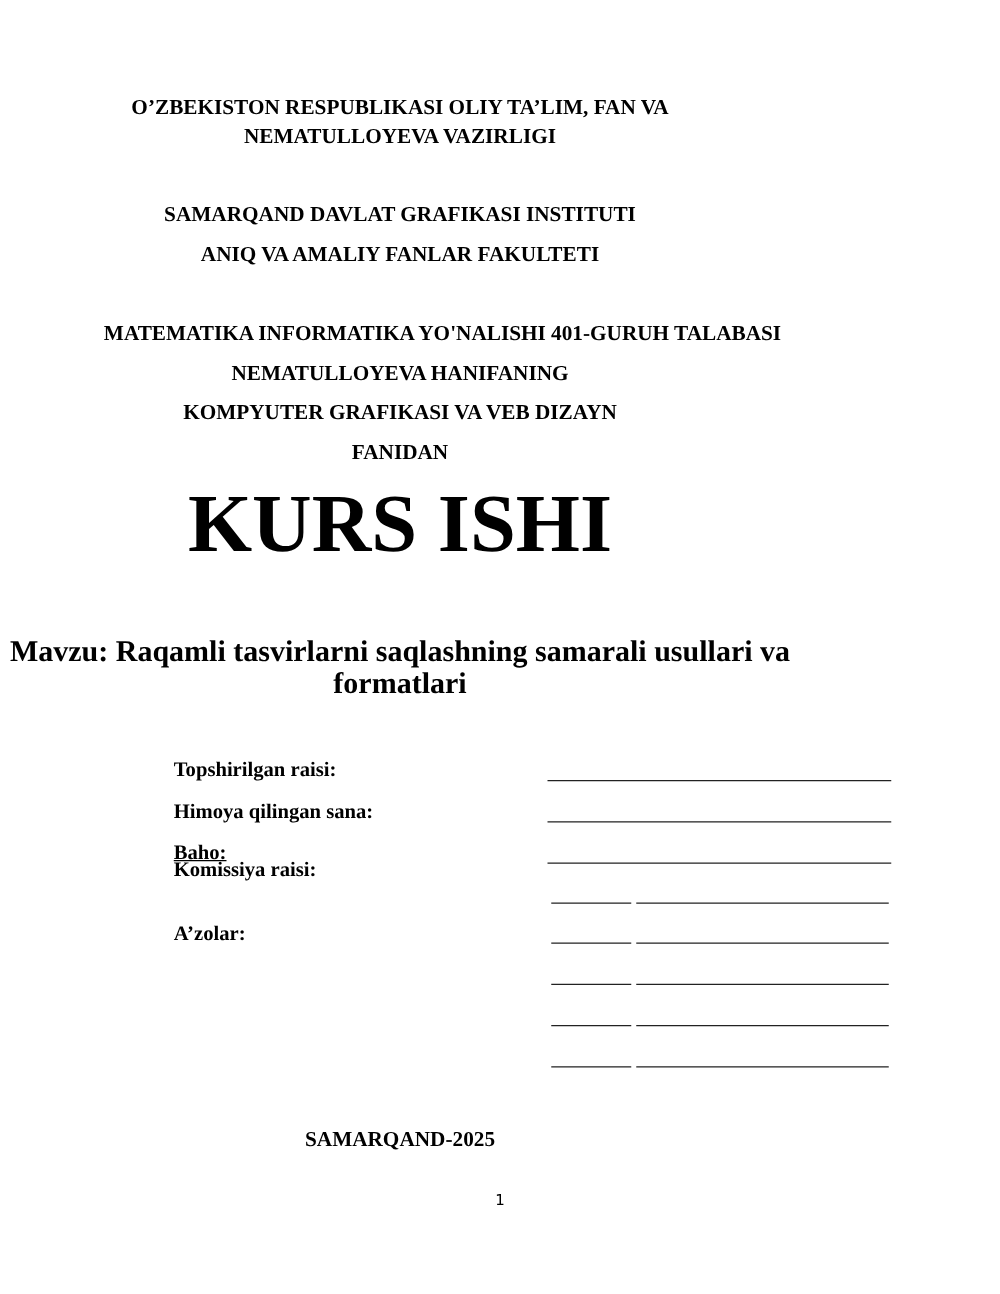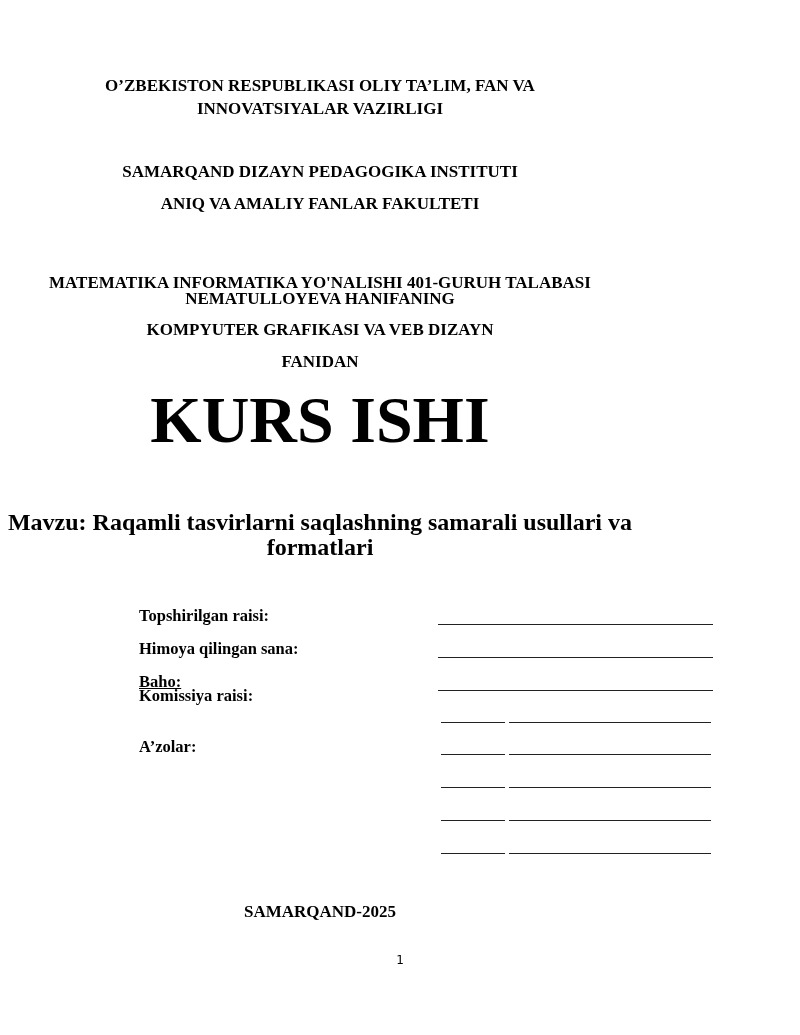--- a/index.html
+++ b/index.html
@@ -12,26 +12,26 @@
   .lbl { position:absolute; left:139px; font-size:16.5px; font-weight:bold; white-space:nowrap; }
   .rule { position:absolute; height:0; border-top:1.6px solid #222; }
   .pageno { position:absolute; left:0; width:800px; text-align:center; font-family:"DejaVu Sans", sans-serif; font-size:12px; }
 </style>
 </head>
 <body>
 
 <div>
 
   <div class="line h16" style="top:76px;">O’ZBEKISTON RESPUBLIKASI OLIY TA’LIM, FAN VA</div>
-  <div class="line h16" style="top:99px;">INNOVATSIYALAR VAZIRLIGI</div>
+  <div class="line h16" style="top:99px;">NEMATULLOYEVA VAZIRLIGI</div>
 
-  <div class="line h16" style="top:162px;">SAMARQAND DIZAYN PEDAGOGIKA INSTITUTI</div>
+  <div class="line h16" style="top:162px;">SAMARQAND DAVLAT GRAFIKASI INSTITUTI</div>
   <div class="line h16" style="top:194px;">ANIQ VA AMALIY FANLAR FAKULTETI</div>
 
-  <div class="line h16" style="top:273px;">MATEMATIKA INFORMATIKA YO'NALISHI 401-GURUH TALABASI</div>
+  <div class="line h16" style="top:257px;padding-left:34px;">MATEMATIKA INFORMATIKA YO'NALISHI 401-GURUH TALABASI</div>
   <div class="line h16" style="top:289px;">NEMATULLOYEVA HANIFANING</div>
   <div class="line h16" style="top:320px;">KOMPYUTER GRAFIKASI VA VEB DIZAYN</div>
   <div class="line h16" style="top:352px;">FANIDAN</div>
 
   <div class="line title" style="top:387px;">KURS ISHI</div>
 
   <div class="line topic" style="top:509px;">Mavzu: Raqamli tasvirlarni saqlashning samarali usullari va</div>
   <div class="line topic" style="top:534px;">formatlari</div>
 
   <div class="lbl" style="top:606px;">Topshirilgan raisi:</div>

